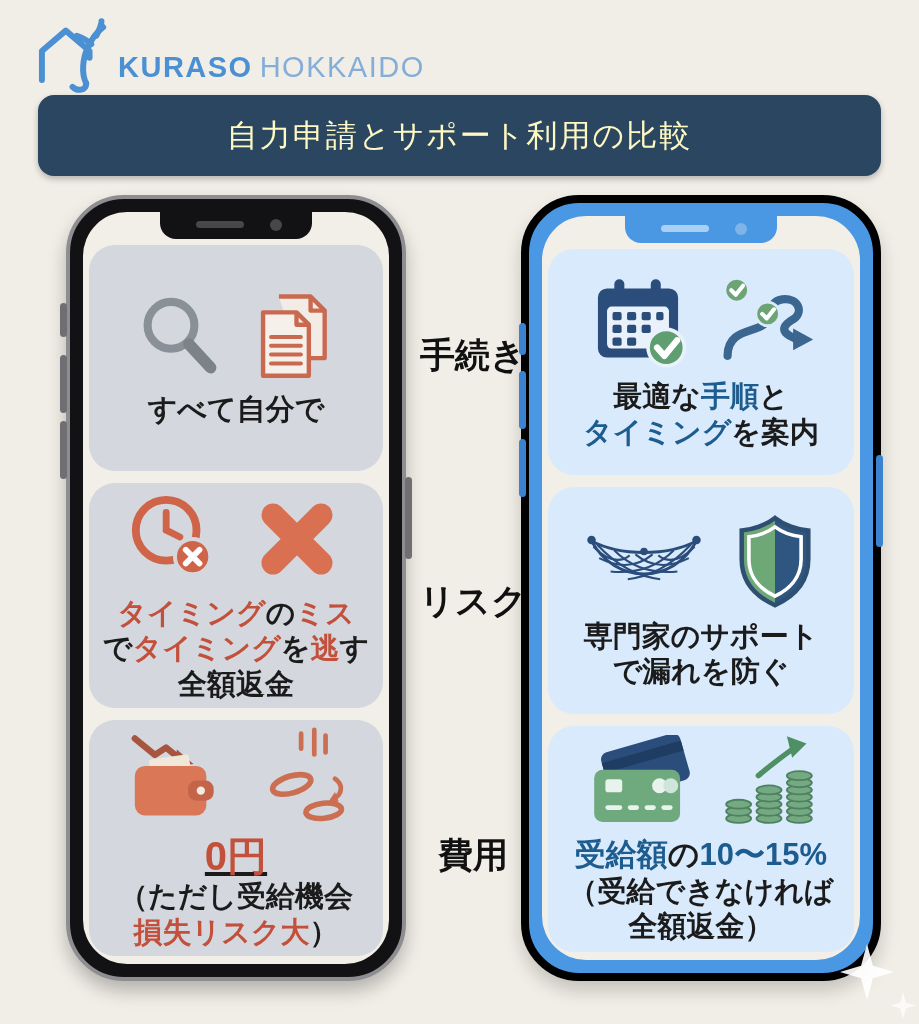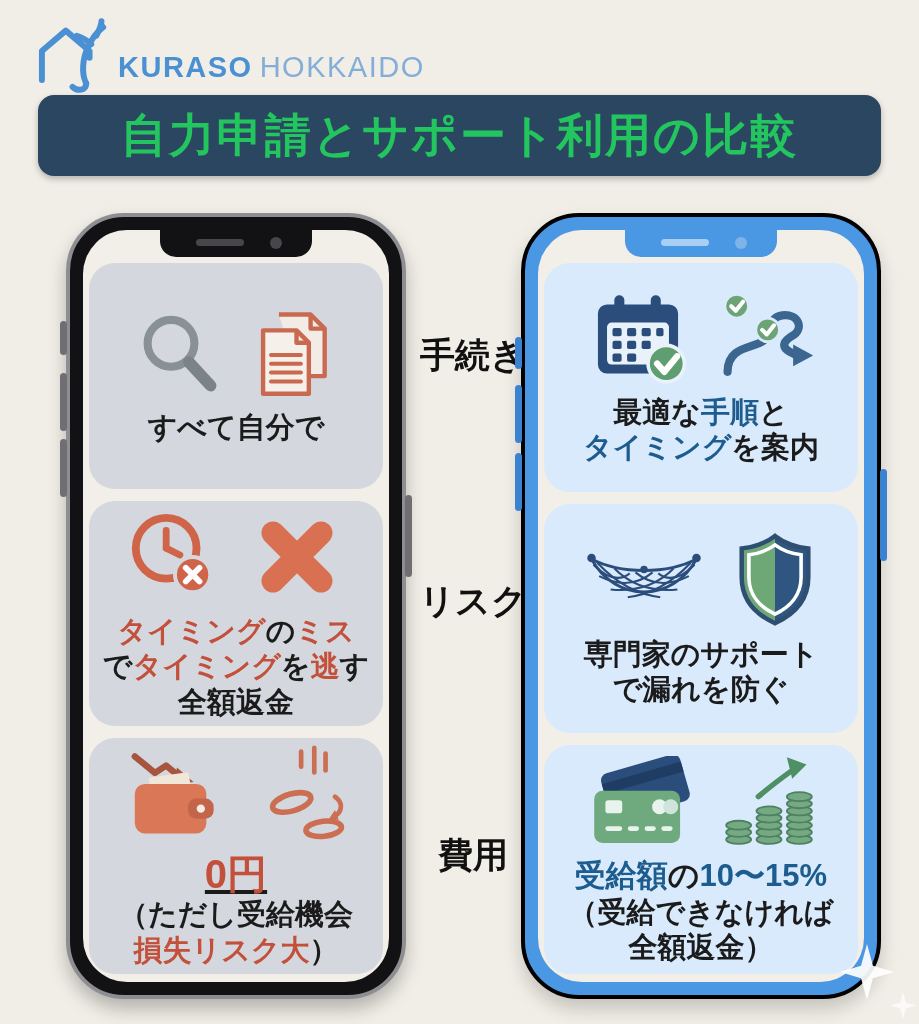--- a/index.html
+++ b/index.html
@@ -13,25 +13,25 @@
   .brand{font-size:29px;letter-spacing:1.5px;white-space:nowrap;margin-top:20px;}
   .brand .bold{font-weight:800;color:#4a90d2;}
   .brand .light{font-weight:500;color:#84add8;margin-left:7px;}
   
   .banner{
     position:absolute;left:38px;top:95px;width:843px;height:81px;
     background:#2b4660;border-radius:16px;
     display:flex;align-items:center;justify-content:center;
     box-shadow:0 3px 6px rgba(0,0,0,.25);
   }
-  .banner .title{color:#22c55e;font-size:46px;font-weight:700;letter-spacing:2px;white-space:nowrap;}
-  
-  .phone{position:absolute;top:213px;height:786px;border-radius:58px;box-sizing:border-box;}
+  .banner .title{color:#fef9c3;font-size:31px;font-weight:400;letter-spacing:2px;white-space:nowrap;}
+  
+  .phone{position:absolute;top:195px;height:786px;border-radius:58px;box-sizing:border-box;}
   .phone.left{left:66px;width:340px;background:#121214;border:4px solid #8e8e92;box-shadow:0 10px 18px rgba(0,0,0,.25);}
-  .phone.right{left:521px;width:360px;background:#4a97e3;border:4px solid #000000;box-shadow:0 10px 18px rgba(0,0,0,.18);}
+  .phone.right{left:521px;width:360px;background:#4a97e3;border:8px solid #000000;box-shadow:0 10px 18px rgba(0,0,0,.18);}
   .screen{position:absolute;left:13px;right:13px;top:13px;bottom:13px;background:#f2efe8;border-radius:44px;overflow:hidden;}
   .notch{position:absolute;top:0;left:50%;transform:translateX(-50%);width:152px;height:27px;border-radius:0 0 16px 16px;z-index:5;}
   .phone.left .notch{background:#121214;}
   .phone.right .notch{background:#4a97e3;}
   .speaker{position:absolute;left:36px;top:9px;width:48px;height:7px;border-radius:4px;}
   .camera{position:absolute;right:30px;top:7px;width:12px;height:12px;border-radius:50%;}
   .phone.left .speaker,.phone.left .camera{background:#46464b;}
   .phone.right .speaker{background:#a9d0f3;}
   .phone.right .camera{background:#7fb4e8;}
   .sidebtn{position:absolute;width:7px;border-radius:4px;}

